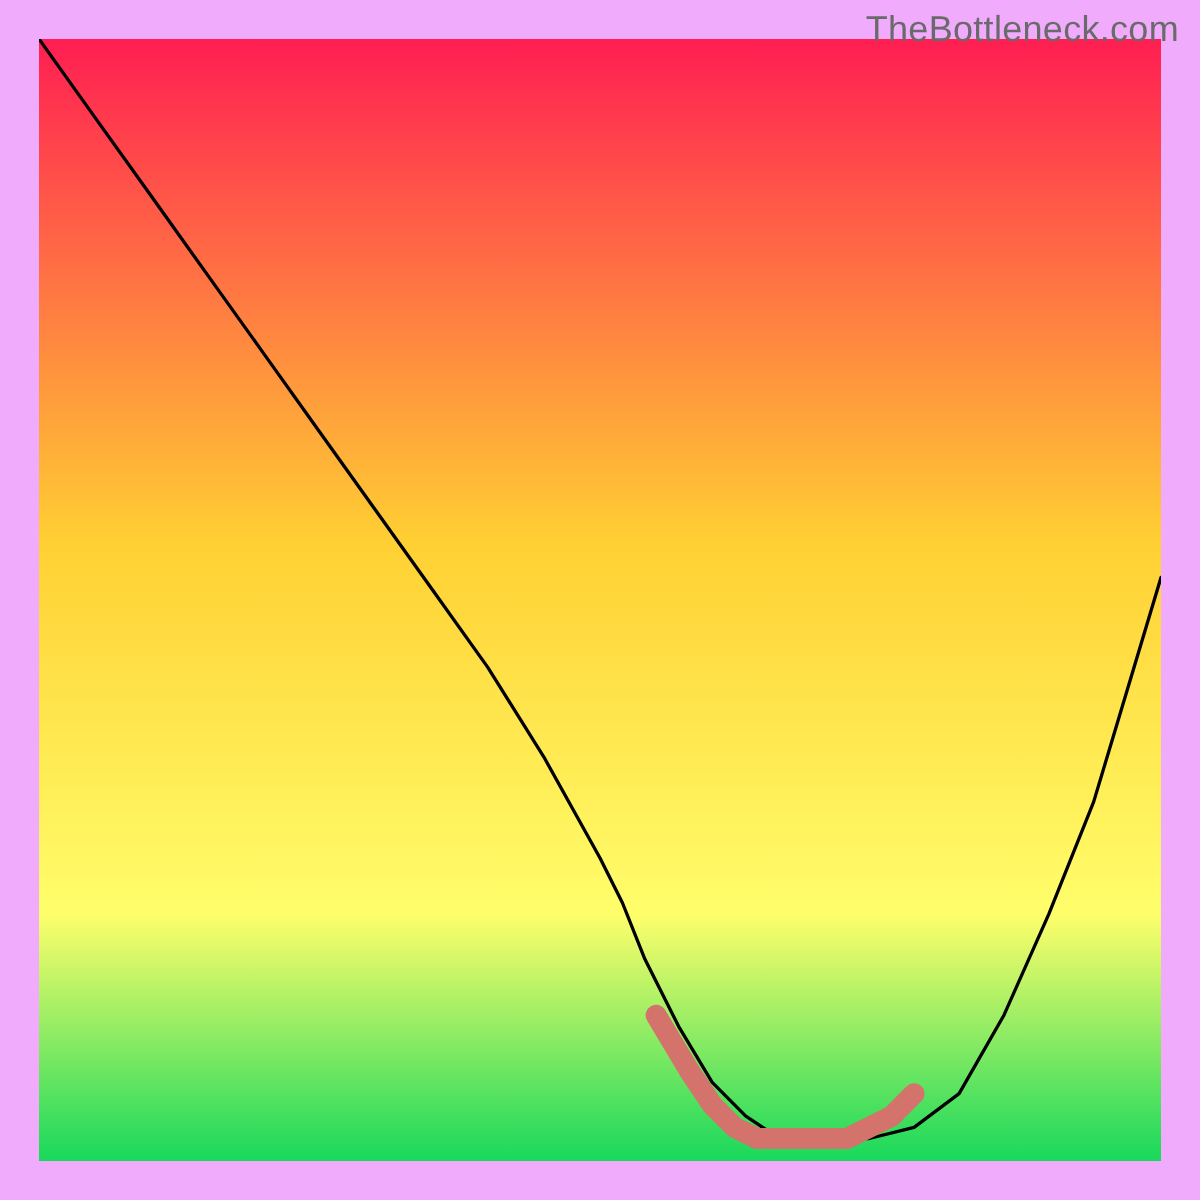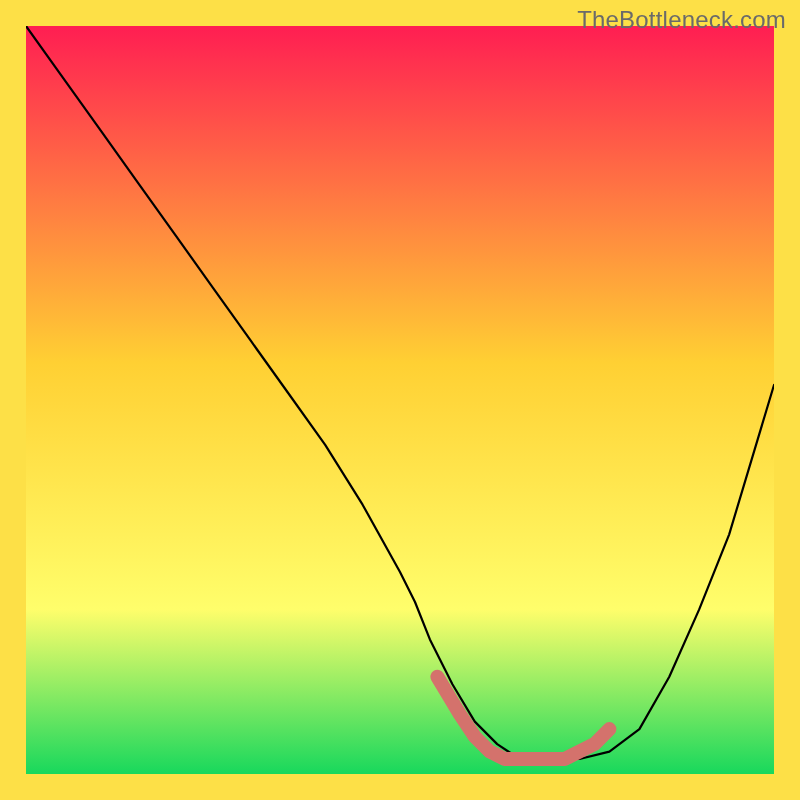--- a/index.html
+++ b/index.html
@@ -8,21 +8,21 @@
     width: 800px;
     height: 800px;
     background: #000;
     font-family: Arial, Helvetica, sans-serif;
     overflow: hidden;
   }
   .frame {
     width: 800px;
     height: 800px;
     position: relative;
-    background: #fde047;
+    background: #f0abfc;
   }
   .watermark {
     position: absolute;
     top: 6px;
     right: 14px;
     color: #6a6a6a;
     font-size: 24px;
     font-weight: 500;
     letter-spacing: 0.2px;
     z-index: 50;

